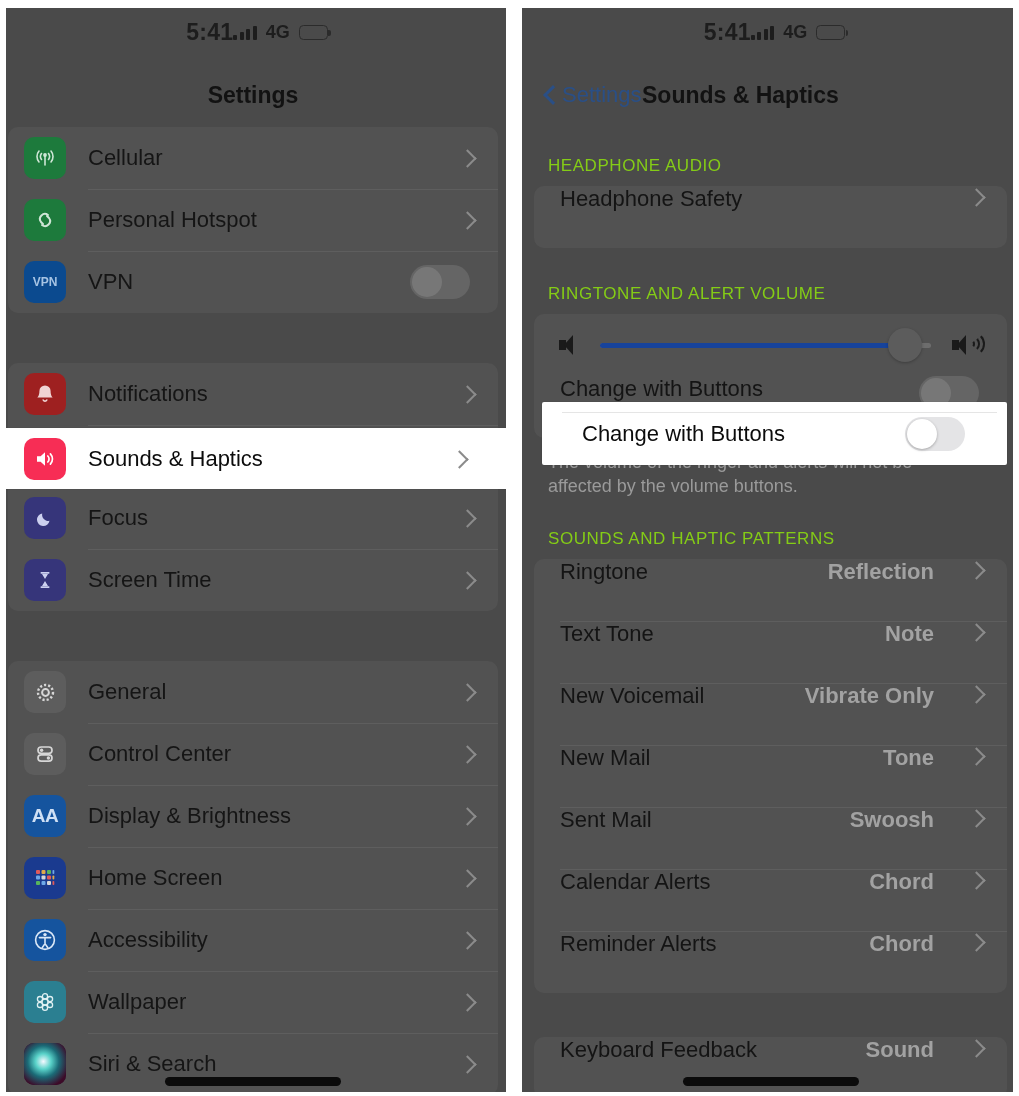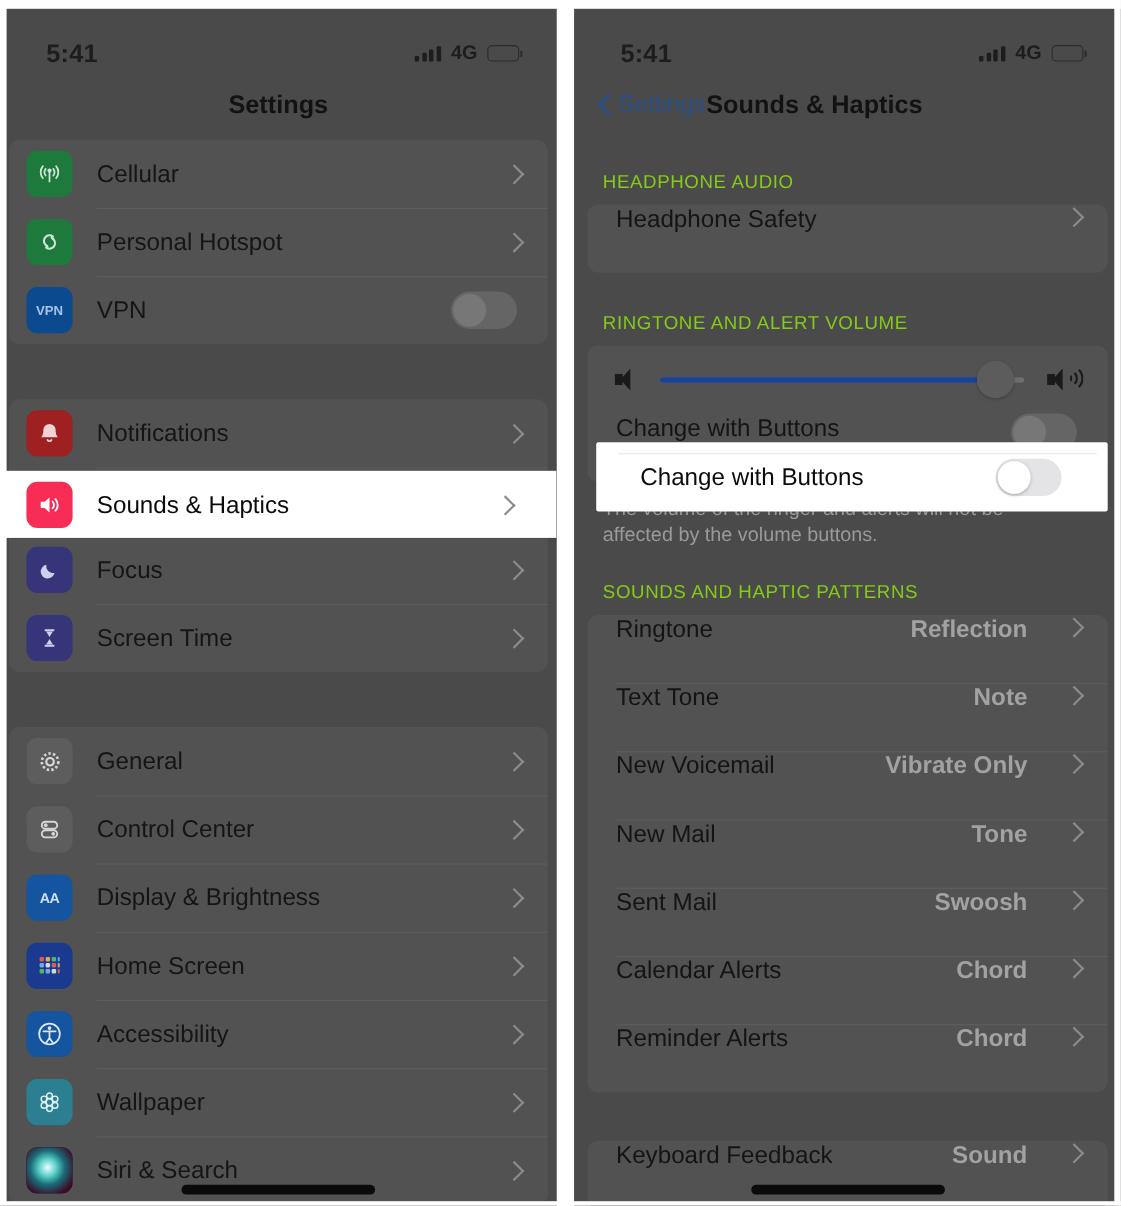--- a/index.html
+++ b/index.html
@@ -27,24 +27,24 @@
   #phone-right { width: 497px; height: 1096px; }
 
   
   .screen {
     position: absolute; inset: 0;
     background: #4a4a4a;
   }
 
   
   .statusbar {
-    position: absolute; top: 16px; left: 0; right: 0;
+    position: absolute; top: 0; left: 0; right: 0;
     height: 64px;
     display: flex; align-items: center;
-    justify-content: space-between;
+    justify-content: center;
     padding: 0 34px 0 42px;
   }
   .sb-time {
     font-size: 23px; font-weight: bold;
     color: #1d1d1d; letter-spacing: .2px;
   }
   .sb-right { display: flex; align-items: center; gap: 9px; }
   .bars { display: flex; align-items: flex-end; gap: 2.5px; height: 15px; }
   .bars i { display: block; width: 4px; background: #1d1d1d; border-radius: 1px; }
   .bars i:nth-child(1) { height: 5px; }
@@ -350,21 +350,21 @@
                     <rect x="5" y="12.8" width="14" height="6.4" rx="3.2"></rect>
                   </g>
                   <circle cx="8.6" cy="8.2" r="1.7" fill="#d6d6d6"></circle>
                   <circle cx="15.4" cy="16" r="1.7" fill="#d6d6d6"></circle>
                 </svg>
             </span>
             <span class="row-label">Control Center</span>
             <span class="chev-right"></span>
           </div>
           <div class="row">
-            <span class="app-icon" style="background:#15549e;color:#cfe0f5;font-size:13px;font-weight:bold;letter-spacing:-.5px;">AA</span>
+            <span class="app-icon" style="background:#15549e;color:#cfe0f5;font-size:19px;font-weight:bold;letter-spacing:-.5px;">AA</span>
             <span class="row-label">Display &amp; Brightness</span>
             <span class="chev-right"></span>
           </div>
           <div class="row">
             <span class="app-icon" style="background:#1a3a8f">
               <svg width="28" height="28" viewBox="0 0 28 28">
                 <g>
                   <rect x="5" y="6" width="4" height="4" rx="1" fill="#e05a5a"></rect>
                   <rect x="10.5" y="6" width="4" height="4" rx="1" fill="#e0a94a"></rect>
                   <rect x="16" y="6" width="4" height="4" rx="1" fill="#58b45c"></rect>

